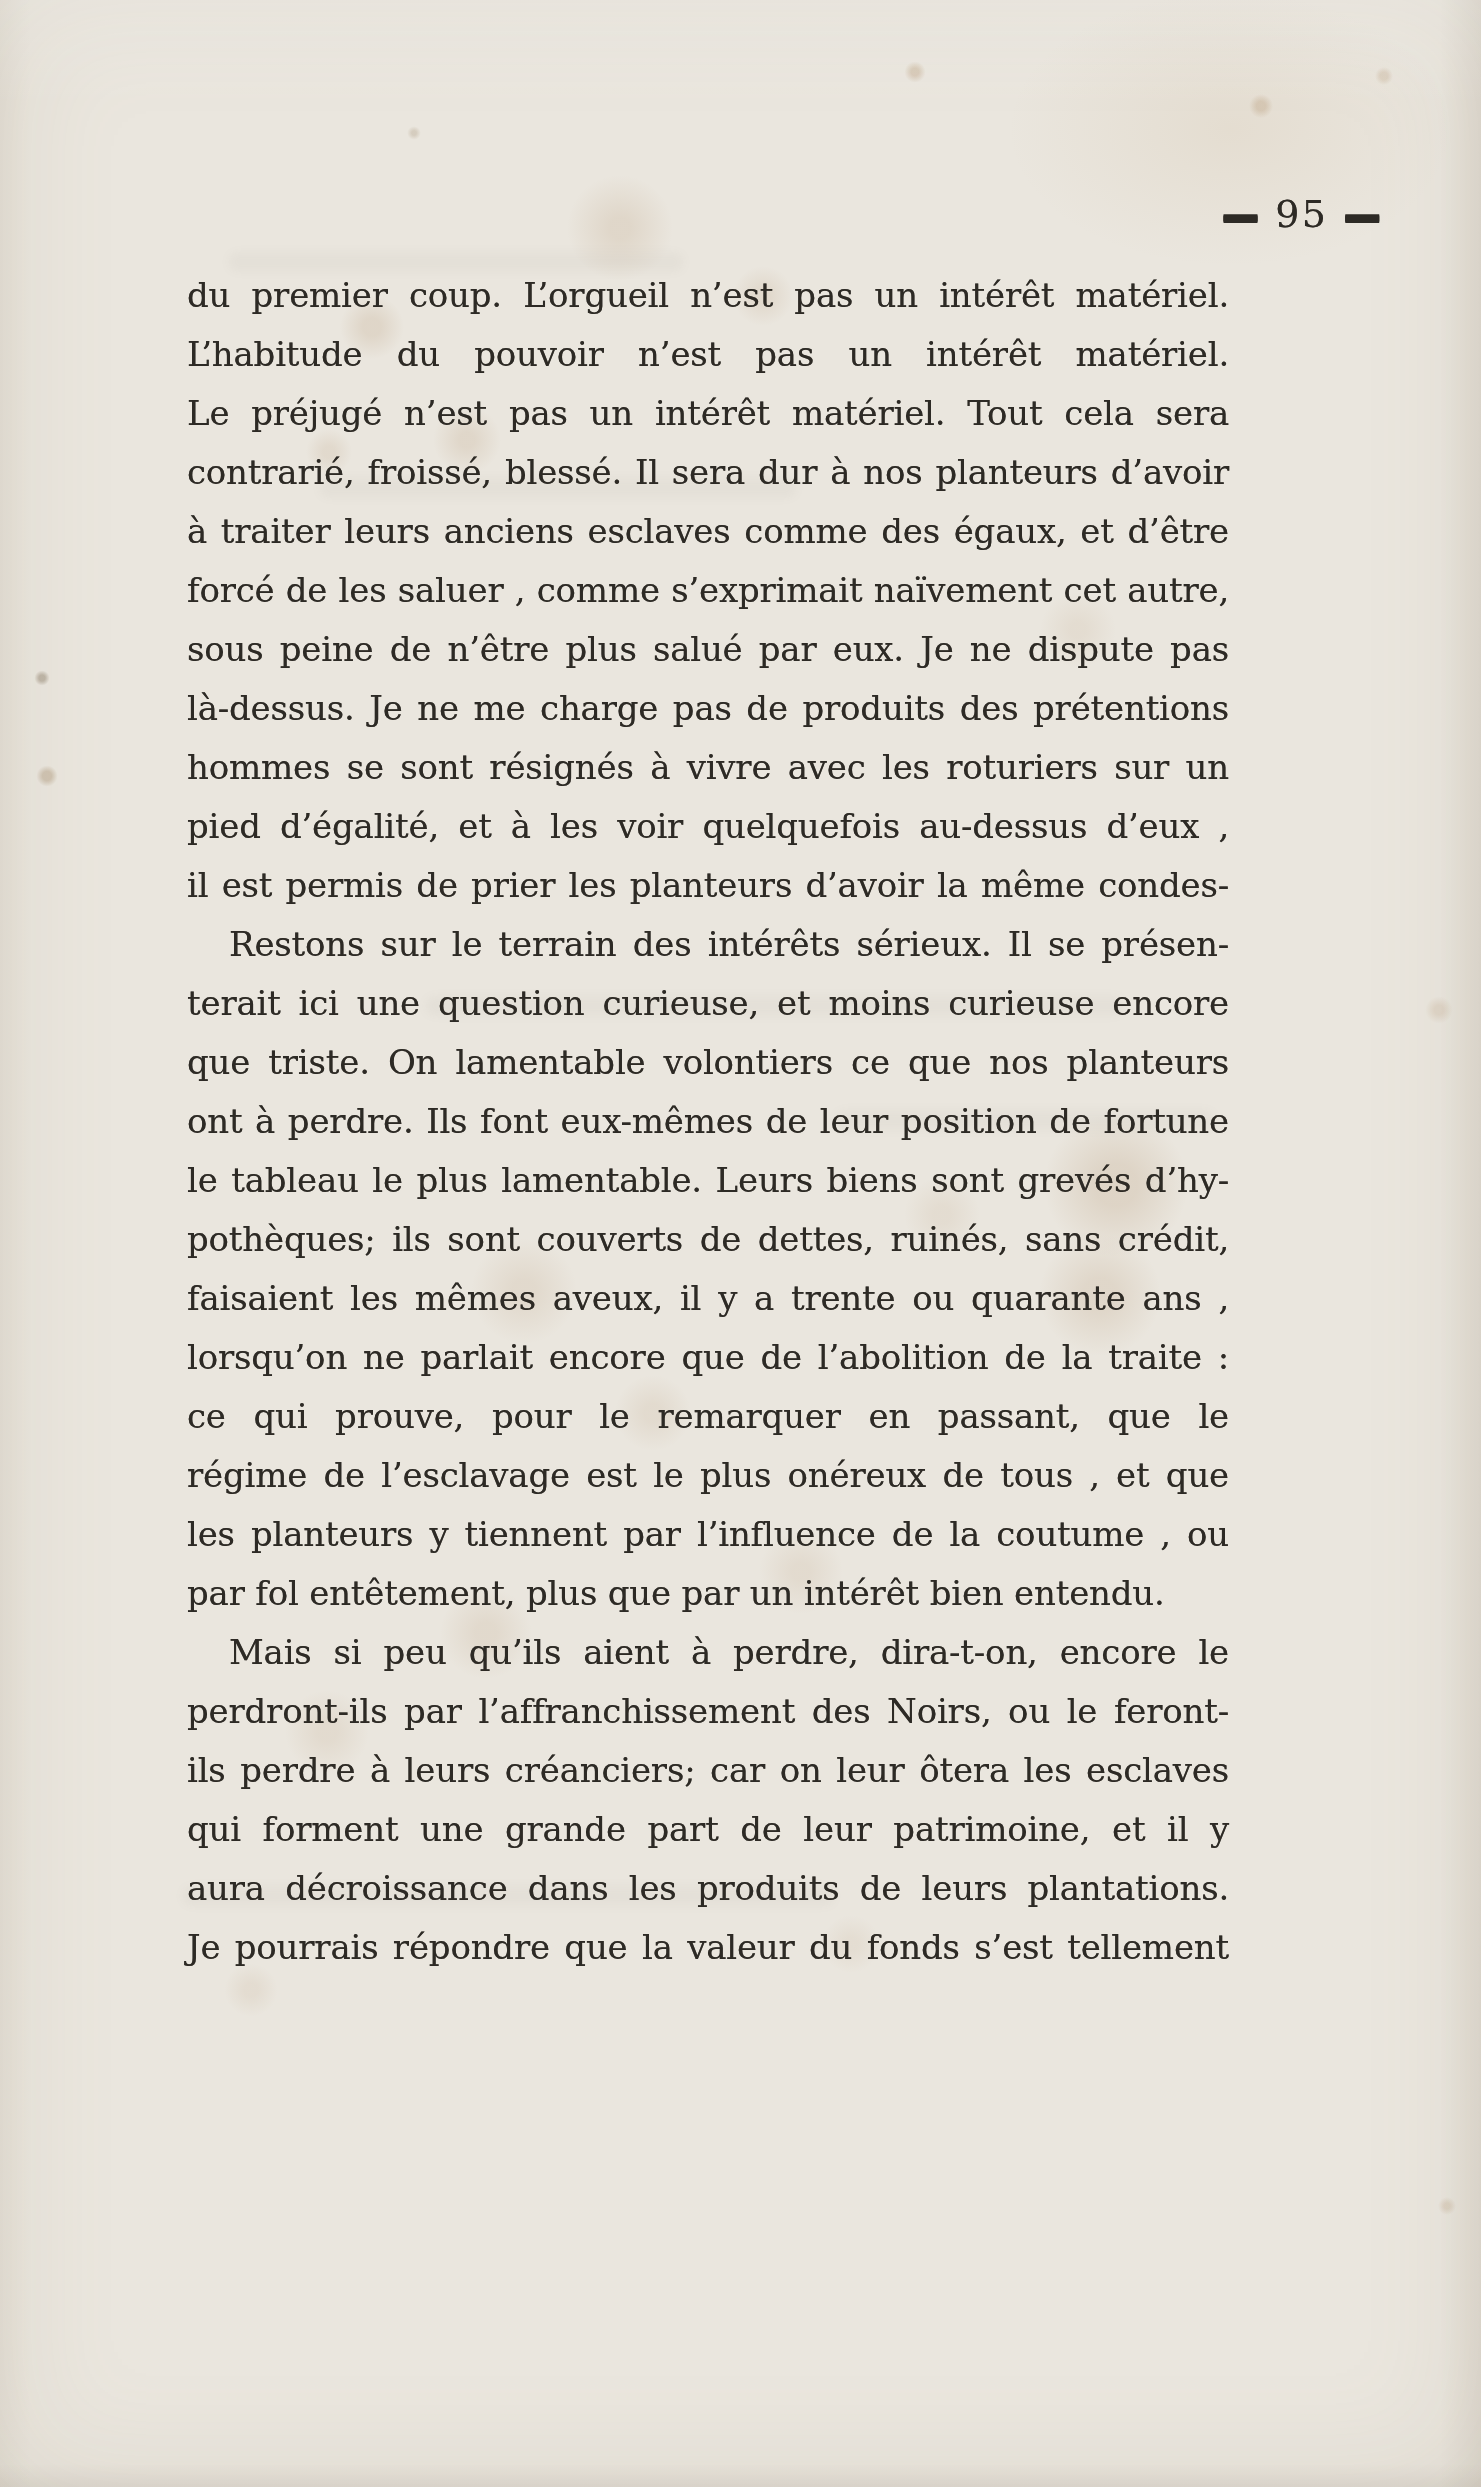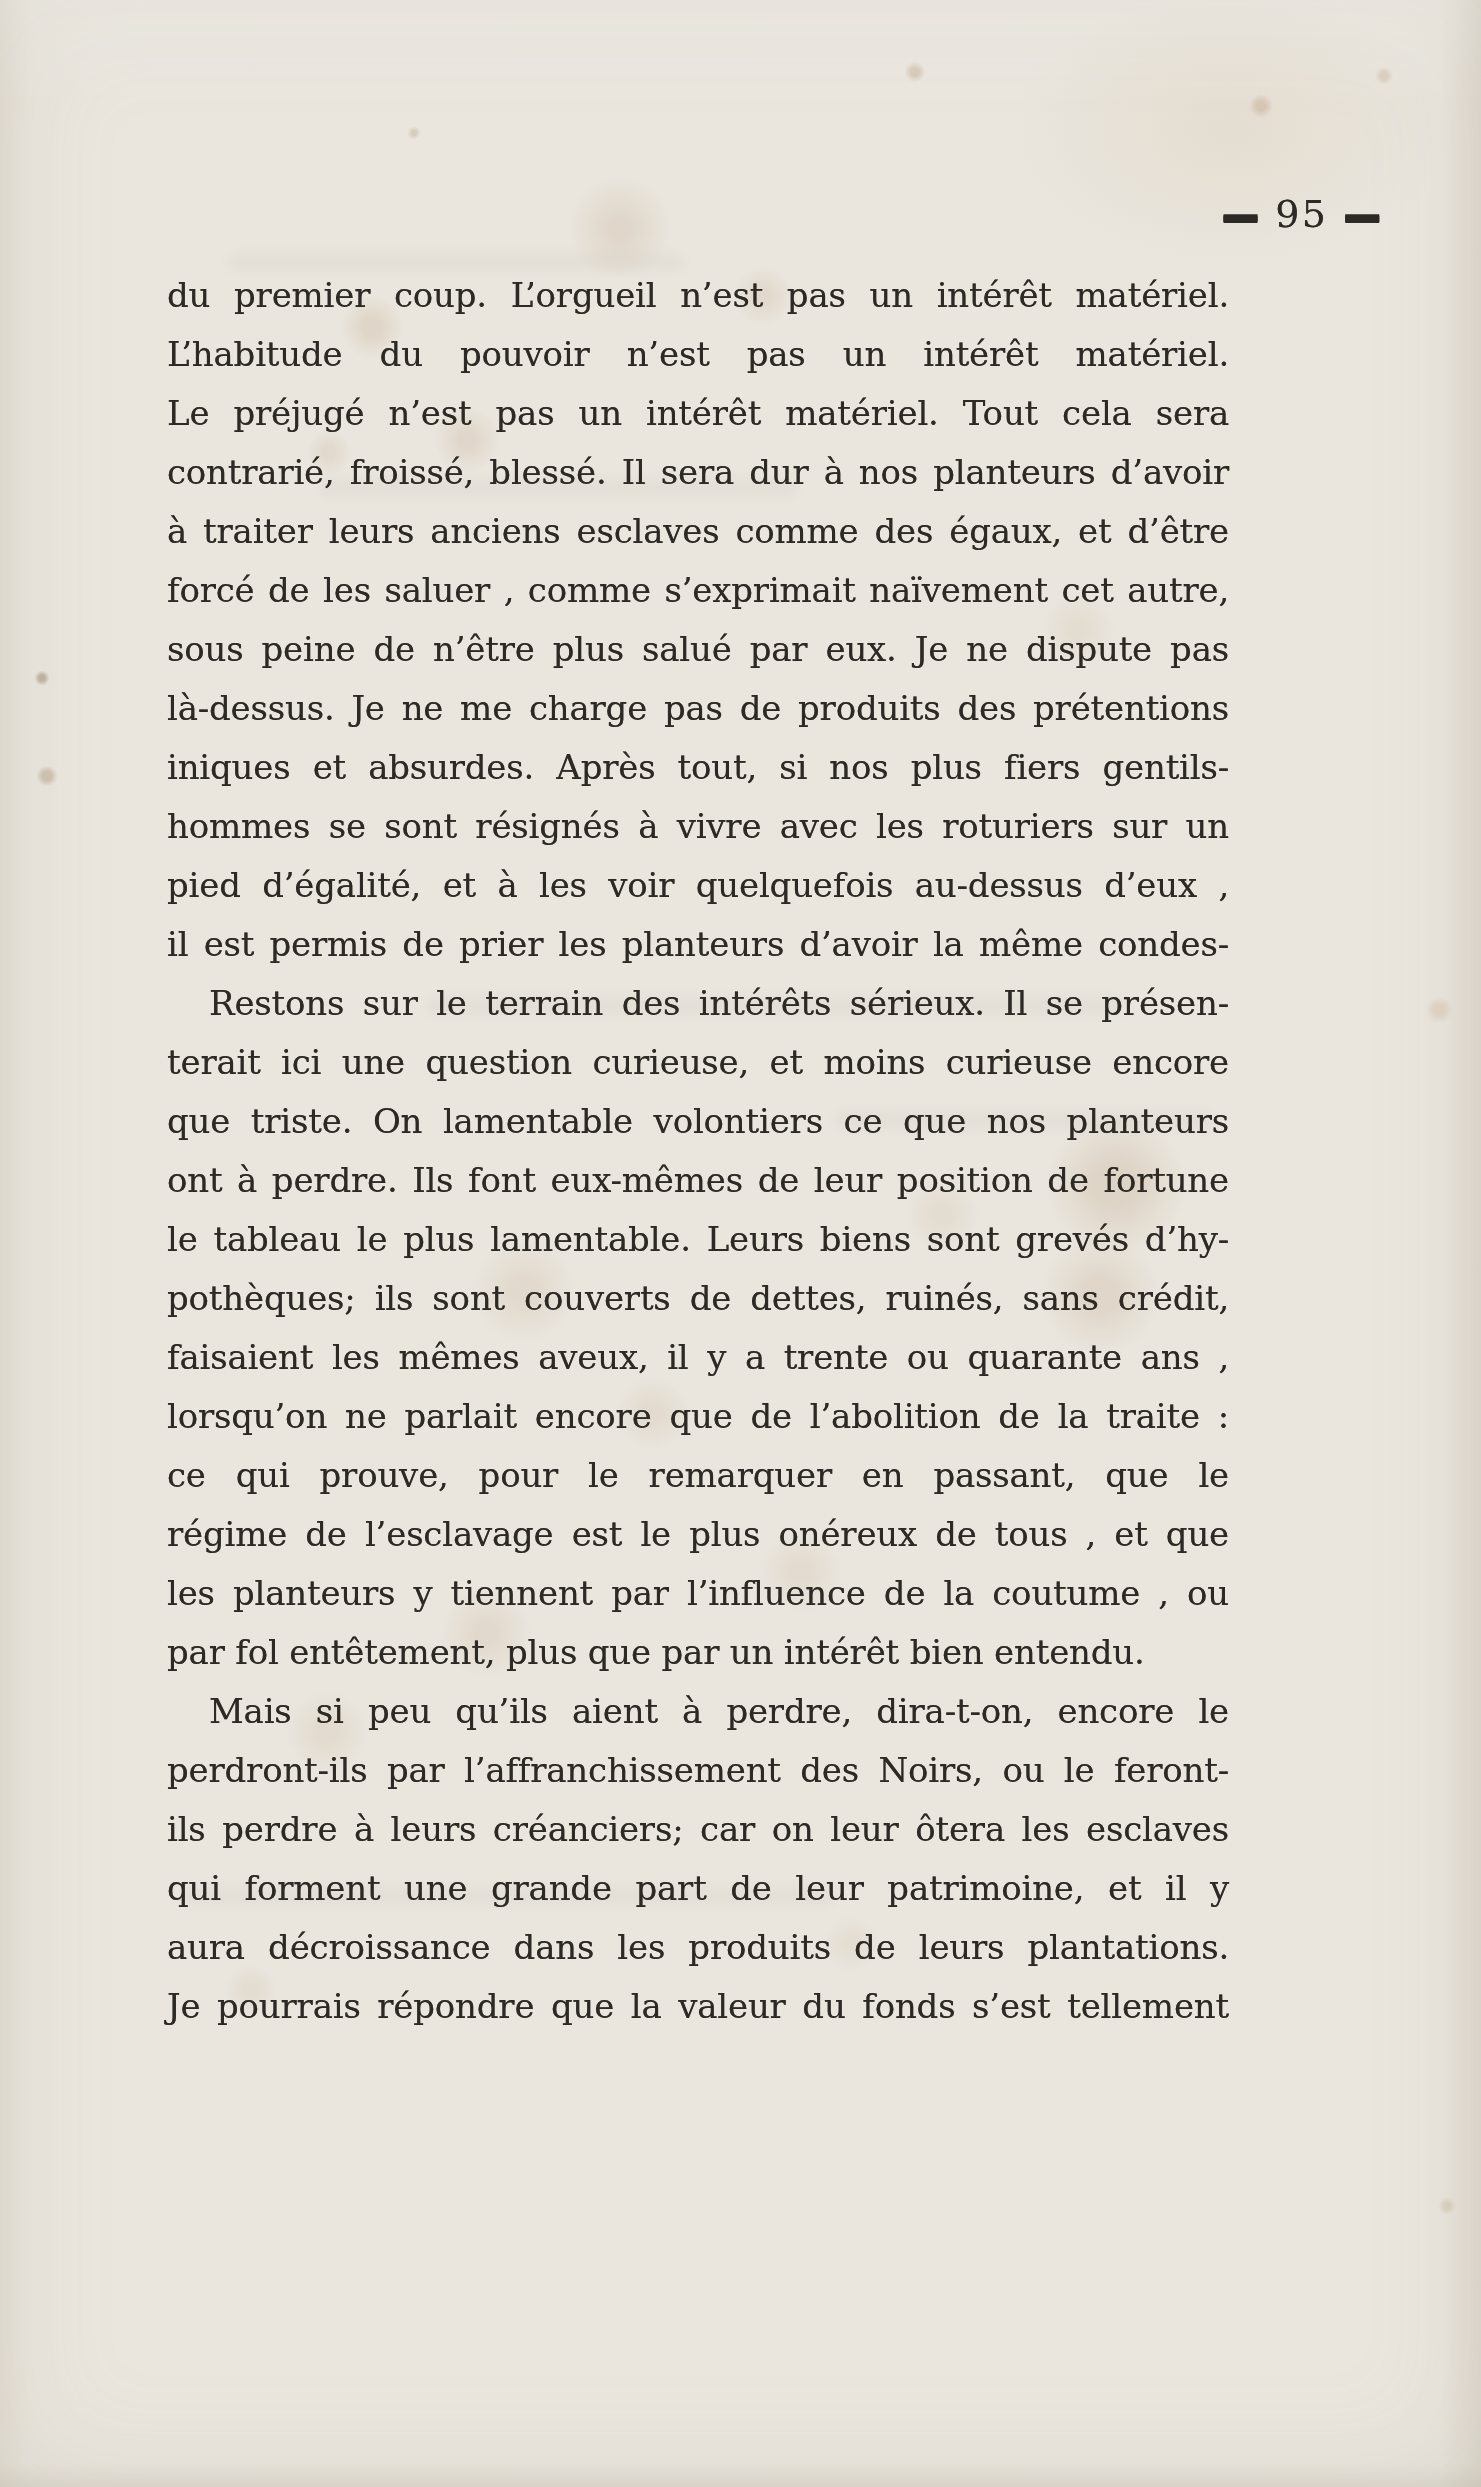--- a/index.html
+++ b/index.html
@@ -78,20 +78,21 @@
     position:absolute;left:167px;top:266px;width:1062px;
     font-size:34px;line-height:59px;
     letter-spacing:-0.2px;
     text-shadow:0 0 0.5px rgba(40,36,30,.6);
   }
   .line{
     text-align:justify;
     text-align-last:justify;
     text-justify:inter-word;
     white-space:normal;
+    margin-left:20px;
   }
   .line.nojust{text-align-last:left;}
   .line.indent{text-indent:42px;}
 </style>
 </head>
 <body>
 
 <div class="page">
   <div class="stain-layer">
     <div class="ghost g5"></div>
@@ -107,21 +108,20 @@
 
   <main class="text-block">
       <div class="line">du premier coup. L’orgueil n’est pas un intérêt matériel.</div>
       <div class="line">L’habitude du pouvoir n’est pas un intérêt matériel.</div>
       <div class="line">Le préjugé n’est pas un intérêt matériel. Tout cela sera</div>
       <div class="line">contrarié, froissé, blessé. Il sera dur à nos planteurs d’avoir</div>
       <div class="line">à traiter leurs anciens esclaves comme des égaux, et d’être</div>
       <div class="line">forcé de les saluer , comme s’exprimait naïvement cet autre,</div>
       <div class="line">sous peine de n’être plus salué par eux. Je ne dispute pas</div>
       <div class="line">là-dessus. Je ne me charge pas de produits des prétentions</div>
-      <div class="line">iniques et absurdes. Après tout, si nos plus fiers gentils-</div>
       <div class="line">hommes se sont résignés à vivre avec les roturiers sur un</div>
       <div class="line">pied d’égalité, et à les voir quelquefois au-dessus d’eux ,</div>
       <div class="line">il est permis de prier les planteurs d’avoir la même condes-</div>
       <div class="line indent">Restons sur le terrain des intérêts sérieux. Il se présen-</div>
       <div class="line">terait ici une question curieuse, et moins curieuse encore</div>
       <div class="line">que triste. On lamentable volontiers ce que nos planteurs</div>
       <div class="line">ont à perdre. Ils font eux-mêmes de leur position de fortune</div>
       <div class="line">le tableau le plus lamentable. Leurs biens sont grevés d’hy-</div>
       <div class="line">pothèques; ils sont couverts de dettes, ruinés, sans crédit,</div>
       <div class="line">faisaient les mêmes aveux, il y a trente ou quarante ans ,</div>

